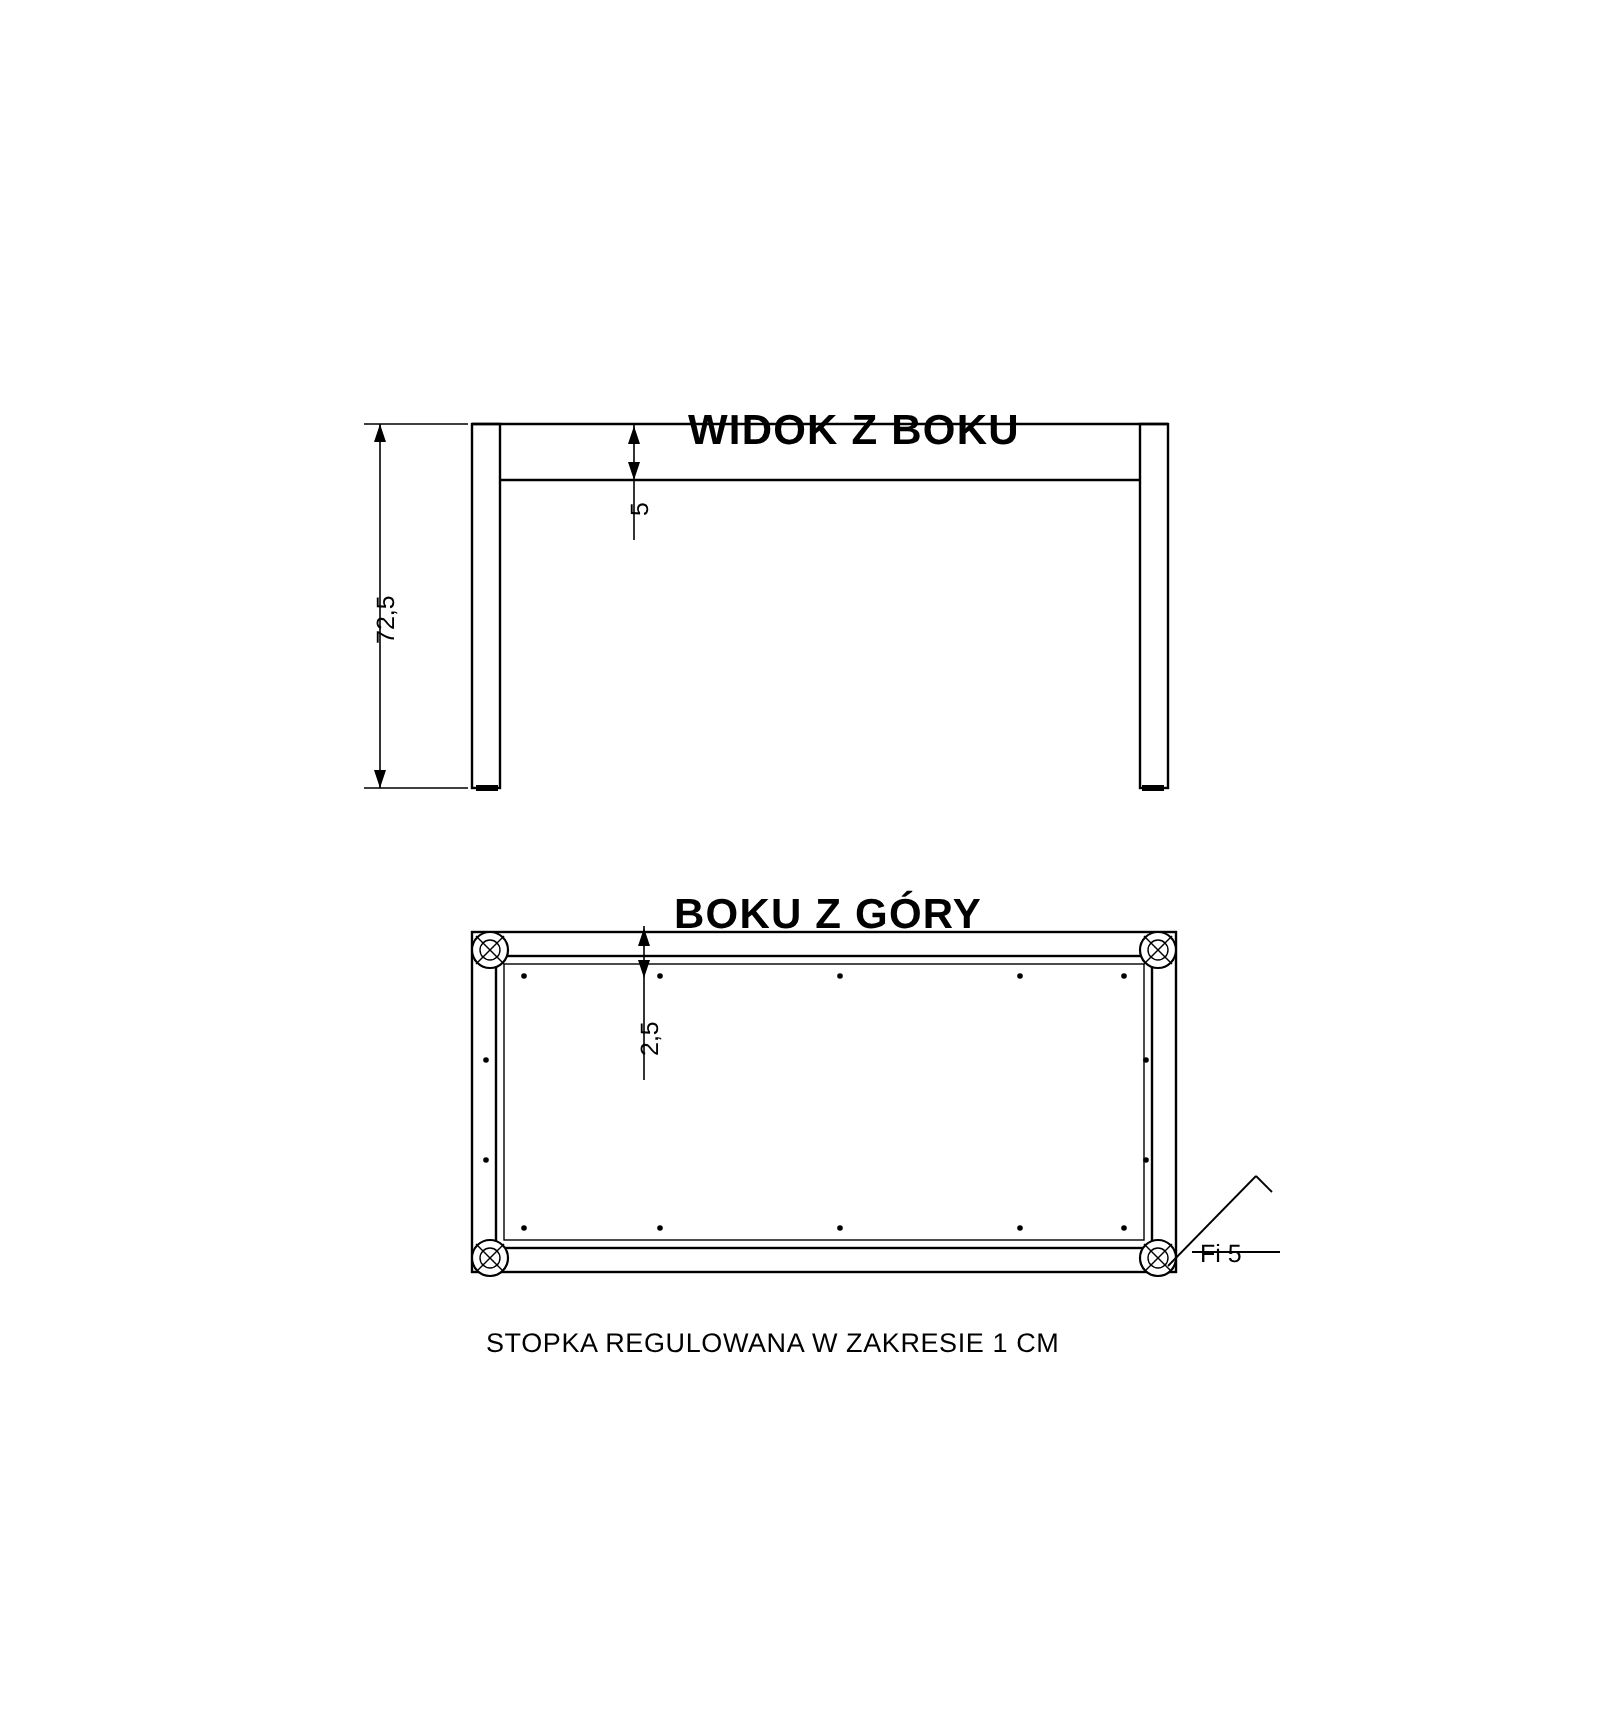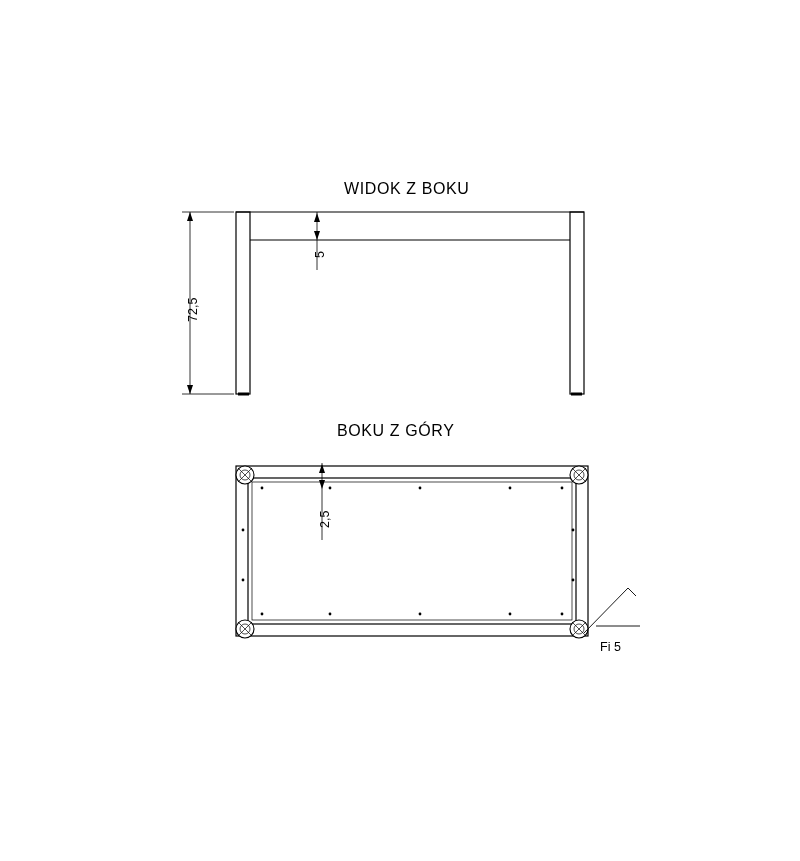--- a/index.html
+++ b/index.html
@@ -14,25 +14,26 @@
     color: #000000;
     position: relative;
     overflow: hidden;
   }
   #sheet {
     position: absolute;
     inset: 0;
   }
   .label {
     position: absolute;
-    font-weight: normal;
-    font-size: 16px;
+    font-weight: bold;
+    font-size: 21px;
     letter-spacing: 0.6px;
     color: #000;
     white-space: nowrap;
+    margin-top: 24px;
   }
   .note {
     position: absolute;
     font-size: 13.5px;
     letter-spacing: 0.3px;
     color: #000;
     white-space: nowrap;
   }
   .dim-text {
     position: absolute;
@@ -151,16 +152,17 @@
 
     <g stroke="#000" fill="none" stroke-width="0.9">
       <line x1="584" y1="633" x2="628" y2="588"></line>
       <line x1="628" y1="588" x2="636" y2="596"></line>
       <line x1="596" y1="626" x2="640" y2="626"></line>
     </g>
   </svg>
 
   <div class="dim-text rot" style="left:318px; top:528px;">2,5</div>
 
-  <div class="dim-text" style="left:600px; top:620px;margin-top:20px;">Fi 5</div>
+  <div class="dim-text" style="left:600px; top:620px;">Fi 5</div>
 
+  <div class="note" style="left:243px; top:664px;">STOPKA REGULOWANA W ZAKRESIE 1 CM</div>
 
 </div>
 
 </body></html>

